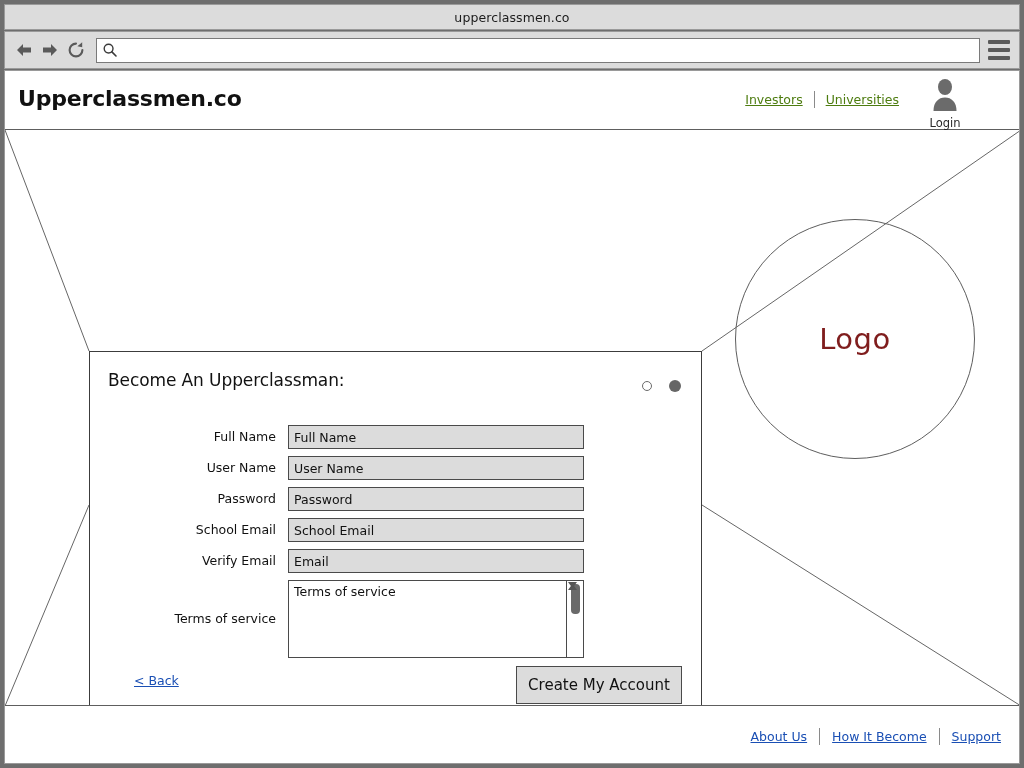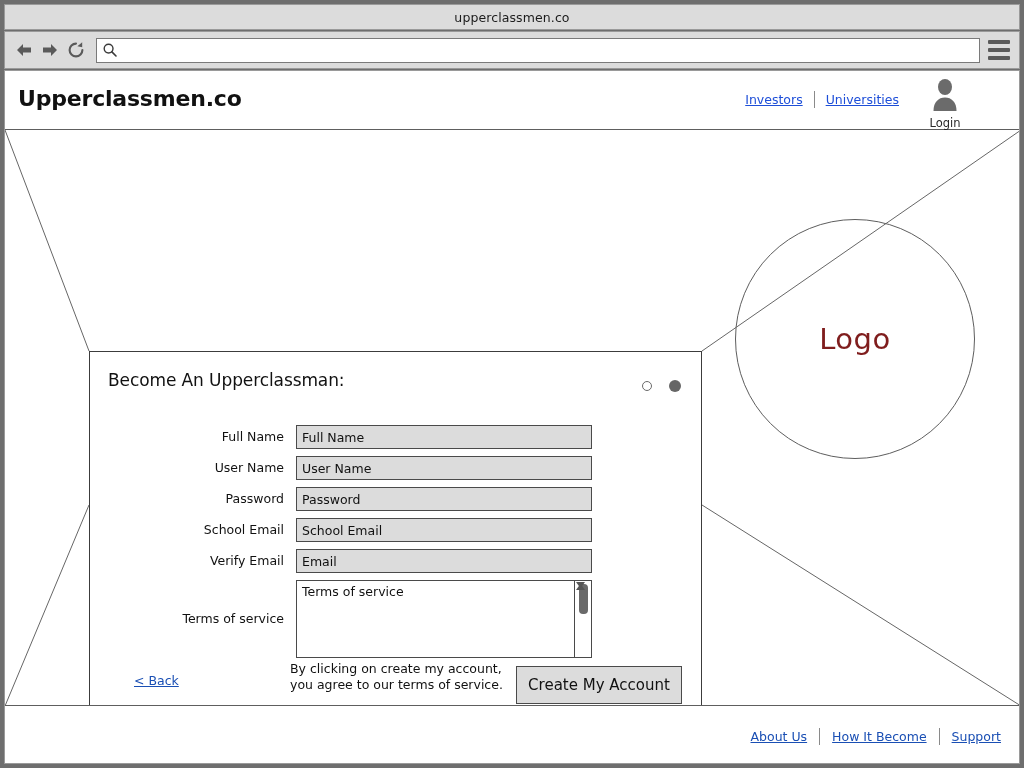--- a/index.html
+++ b/index.html
@@ -113,21 +113,21 @@
   }
   .header-nav {
     position: absolute;
     right: 122px; top: 20px;
     display: flex;
     align-items: center;
     gap: 11px;
   }
   .header-nav a {
     font-size: 12.5px;
-    color: #1d4ed8;
+    color: #4d7c0f;
     text-decoration: underline;
   }
   .nav-sep {
     width: 1px; height: 17px;
     background: #8a8a8a;
   }
   .login-block {
     position: absolute;
     right: 47px; top: 6px;
     width: 58px;
@@ -191,21 +191,21 @@
     background: transparent;
   }
   .dot-filled {
     width: 12px; height: 12px;
     border-radius: 50%;
     background: #666666;
   }
 
   .form {
     position: absolute;
-    left: 16px; top: 73px;
+    left: 8px; top: 73px;
     width: 613px;
   }
   .form-row {
     display: flex;
     align-items: flex-start;
     margin-bottom: 7px;
   }
   .form-label {
     width: 190px;
     text-align: right;
@@ -441,21 +441,20 @@
                   <path d="M5.5 7.2 L1 1 L10 1 Z" fill="#555555"></path>
                 </svg>
               </div>
             </div>
           </div>
 
         </div>
 
         <div class="panel-footer">
           <a class="back-link" href="#">&lt; Back</a>
-          <div class="tos-note">By clicking on create my account, you agree to our terms of service.</div>
           <button class="create-btn">Create My Account</button>
         </div>
 
       </div>
     </div>
 
     <div class="site-footer">
       <div class="footer-nav">
         <a href="#">About Us</a>
         <span class="footer-sep"></span>

